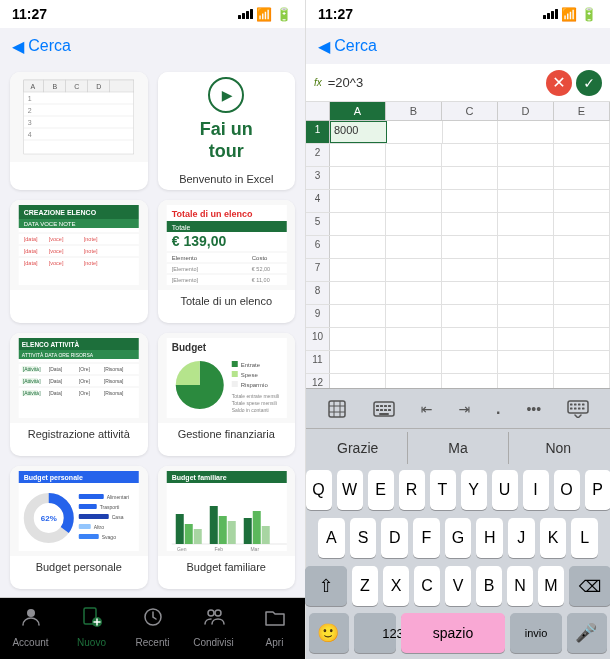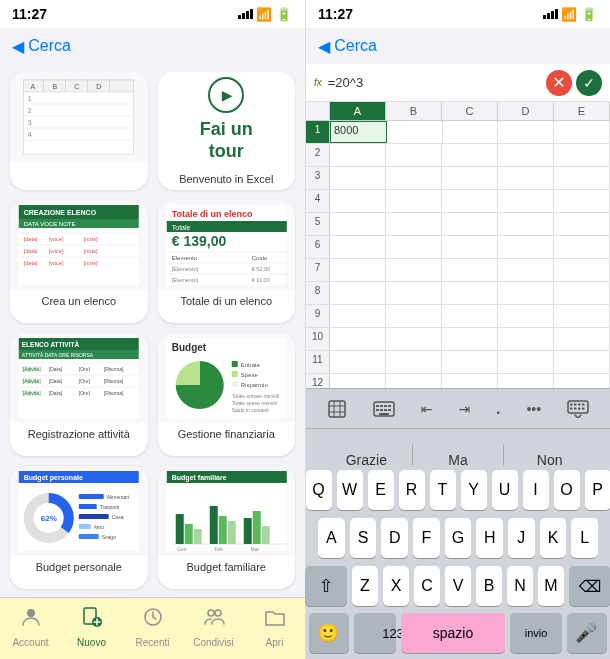--- a/index.html
+++ b/index.html
@@ -49,21 +49,21 @@
       flex: 1;
       overflow-y: auto;
       padding: 8px 10px;
       display: grid;
       grid-template-columns: 1fr 1fr;
       gap: 10px;
     }
 
     .template-card {
       background: #fff;
-      border-radius: 16px;
+      border-radius: 10px;
       overflow: hidden;
       display: flex;
       flex-direction: column;
       align-items: center;
       box-shadow: 0 1px 3px rgba(0,0,0,0.1);
     }
 
     .template-preview {
       width: 100%;
       height: 90px;
@@ -111,21 +111,21 @@
       font-size: 18px;
       font-weight: 600;
       color: #1d6f3b;
       text-align: center;
       line-height: 1.2;
     }
 
     
     .bottom-nav {
       height: 62px;
-      background: #fef9c3;
+      background: #000000;
       border-top: 0.5px solid #ccc;
       display: flex;
       align-items: center;
       justify-content: space-around;
       padding: 4px 0 8px;
     }
     .nav-item {
       display: flex;
       flex-direction: column;
       align-items: center;
@@ -298,22 +298,22 @@
       align-items: center;
       justify-content: center;
     }
 
     
     .suggestions-row {
       height: 38px;
       background: #d1d5db;
       border-top: 0.5px solid #b0b0b0;
       display: flex;
-      align-items: flex-start;
-      padding: 15px;
+      align-items: flex-end;
+      padding: 2px;
     }
     .suggestion-item {
       flex: 1;
       text-align: center;
       font-size: 14px;
       color: #333;
       border-right: 0.5px solid #aaa;
       padding: 8px 0;
       cursor: pointer;
     }
@@ -473,21 +473,20 @@
           <line x1="5" y1="45" x2="125" y2="45" stroke="#e0e0e0" stroke-width="0.5"></line>
           <text x="10" y="53" font-size="5.5" fill="#e05252">[data]</text>
           <text x="35" y="53" font-size="5.5" fill="#e05252">[voce]</text>
           <text x="70" y="53" font-size="5.5" fill="#e05252">[note]</text>
           <line x1="5" y1="57" x2="125" y2="57" stroke="#e0e0e0" stroke-width="0.5"></line>
           <text x="10" y="65" font-size="5.5" fill="#e05252">[data]</text>
           <text x="35" y="65" font-size="5.5" fill="#e05252">[voce]</text>
           <text x="70" y="65" font-size="5.5" fill="#e05252">[note]</text>
         </svg>
       </div>
-      <div class="template-label">Crea un elenco</div>
     </div>
 
     <div class="template-card">
       <div class="template-preview">
         <svg width="100%" height="90" viewBox="0 0 130 90">
           <rect x="5" y="5" width="120" height="80" fill="#fff"></rect>
           <text x="10" y="17" font-size="9" fill="#e02a2a" font-weight="bold">Totale di un elenco</text>
           <rect x="5" y="21" width="120" height="11" fill="#1d6f3b"></rect>
           <text x="10" y="30" font-size="7" fill="#fff">Totale</text>
           <text x="10" y="46" font-size="14" fill="#1d6f3b" font-weight="bold">€ 139,00</text>

